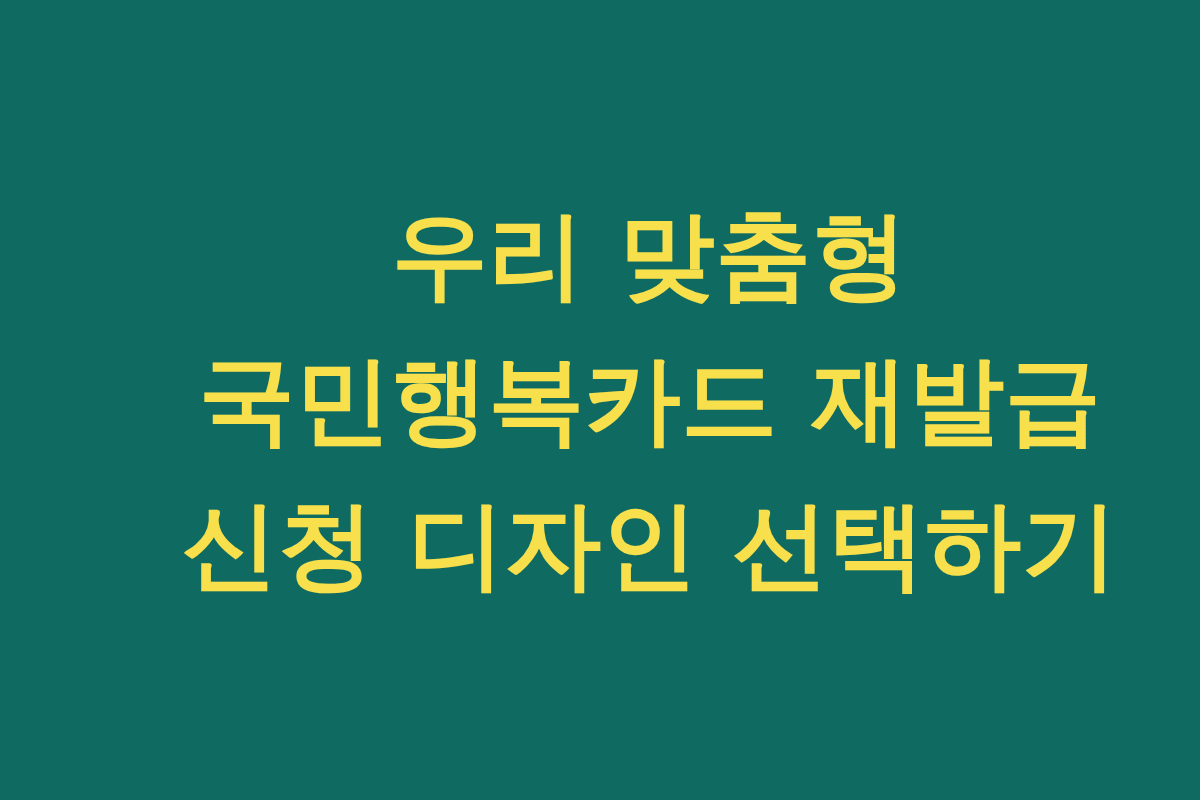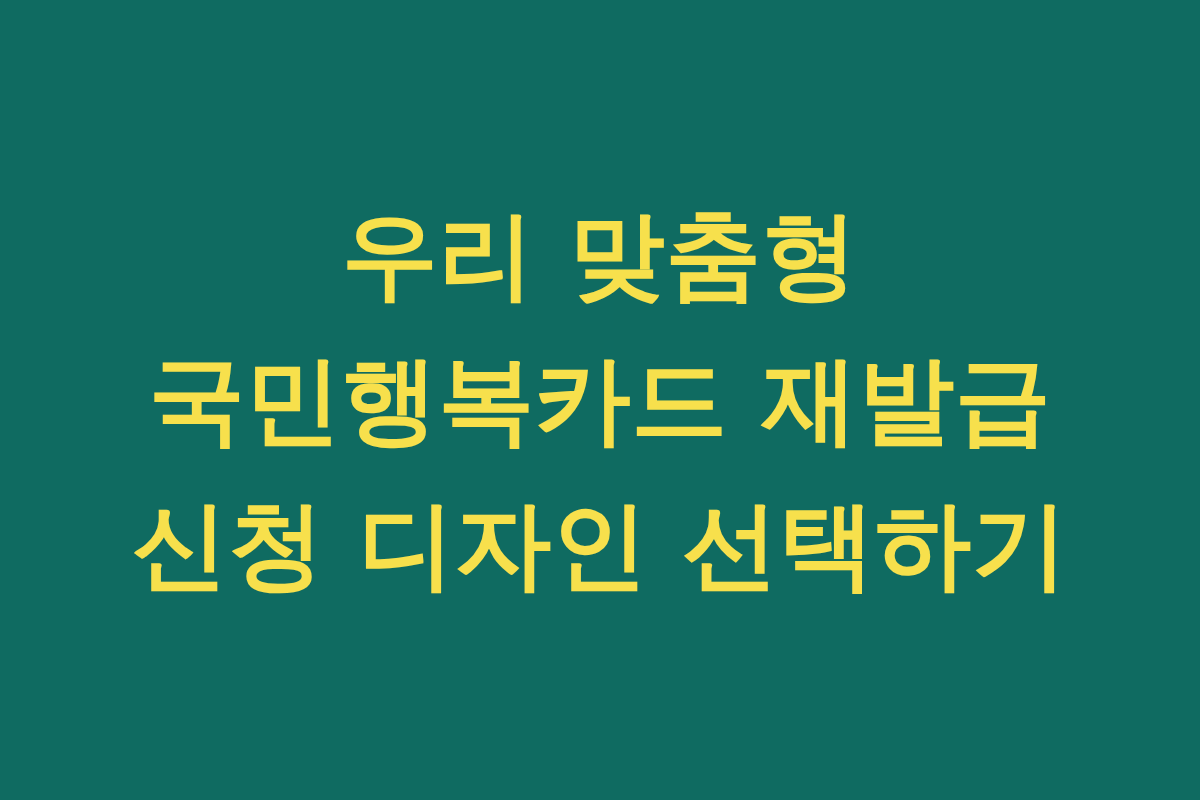--- a/index.html
+++ b/index.html
@@ -15,21 +15,21 @@
     font-family: "DejaVu Sans", "Liberation Sans", sans-serif;
   }
 
   #banner {
     position: relative;
     box-sizing: border-box;
     width: 1200px;
     height: 800px;
     display: flex;
     align-items: center;
-    justify-content: center;
+    justify-content: flex-end;
     background-color: #0F6B61;
   }
 
   #title-block {
     width: 1080px;
     padding: 0 10px;
     text-align: center;
   }
 
   #banner-title {

